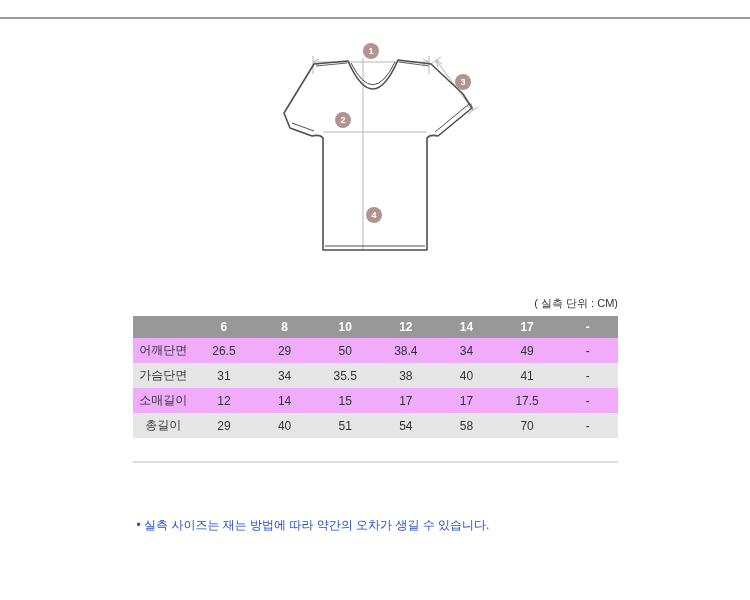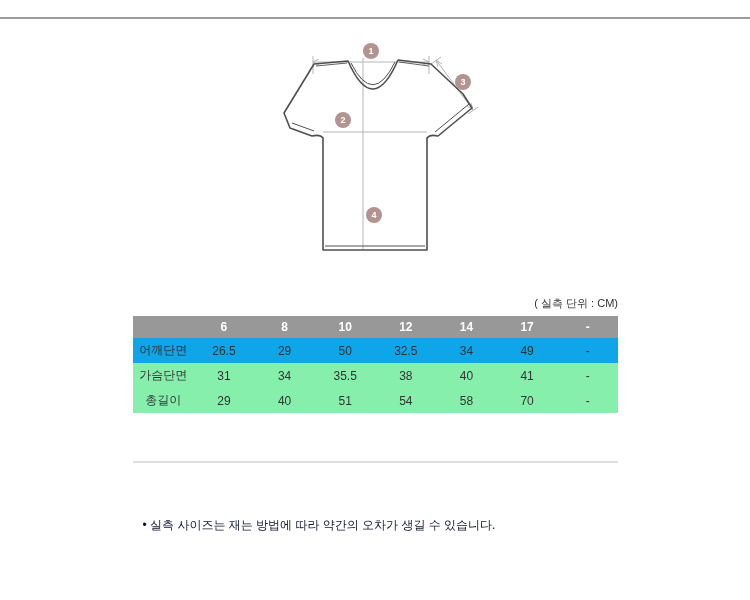--- a/index.html
+++ b/index.html
@@ -14,26 +14,26 @@
     text-align:right;font-size:11px;color:#333333;line-height:16px;
   }
   table.size-table{
     position:absolute;left:133px;top:316px;width:485px;
     border-collapse:collapse;table-layout:fixed;
     font-size:12px;color:#333333;text-align:center;
   }
   table.size-table th,table.size-table td{padding:0;font-weight:normal;vertical-align:middle;}
   table.size-table thead tr{height:22px;background:#989898;}
   table.size-table thead th{color:#ffffff;font-weight:bold;font-size:12px;}
-  table.size-table tbody tr{height:25px;background:#0ea5e9;}
-  table.size-table tbody tr.stripe{background:#86efac;text-align:center;}
+  table.size-table tbody tr{height:25px;background:#f0abfc;}
+  table.size-table tbody tr.stripe{background:#e5e5e5;text-align:center;}
   .divider{position:absolute;left:133px;top:461px;width:485px;height:2px;background:#dedede;}
   .footnote{
-    position:absolute;left:6px;top:517px;width:626px;text-align:center;
-    font-size:12px;color:#0f172a;
+    position:absolute;left:0;top:517px;width:626px;text-align:center;
+    font-size:12px;color:#1d4ed8;
   }
   .marker-text{fill:#ffffff;font-size:9px;font-weight:bold;font-family:"Liberation Sans","DejaVu Sans",sans-serif;}
 </style>
 </head>
 <body>
 
 <div class="canvas">
 
   <div class="top-rule"></div>
 
@@ -98,33 +98,43 @@
         <th>17</th>
         <th>-</th>
       </tr>
     </thead>
     <tbody>
       <tr>
         <td>어깨단면</td>
         <td>26.5</td>
         <td>29</td>
         <td>50</td>
-        <td>32.5</td>
+        <td>38.4</td>
         <td>34</td>
         <td>49</td>
         <td>-</td>
       </tr>
       <tr class="stripe">
         <td>가슴단면</td>
         <td>31</td>
         <td>34</td>
         <td>35.5</td>
         <td>38</td>
         <td>40</td>
         <td>41</td>
+        <td>-</td>
+      </tr>
+      <tr>
+        <td>소매길이</td>
+        <td>12</td>
+        <td>14</td>
+        <td>15</td>
+        <td>17</td>
+        <td>17</td>
+        <td>17.5</td>
         <td>-</td>
       </tr>
       <tr class="stripe">
         <td>총길이</td>
         <td>29</td>
         <td>40</td>
         <td>51</td>
         <td>54</td>
         <td>58</td>
         <td>70</td>

